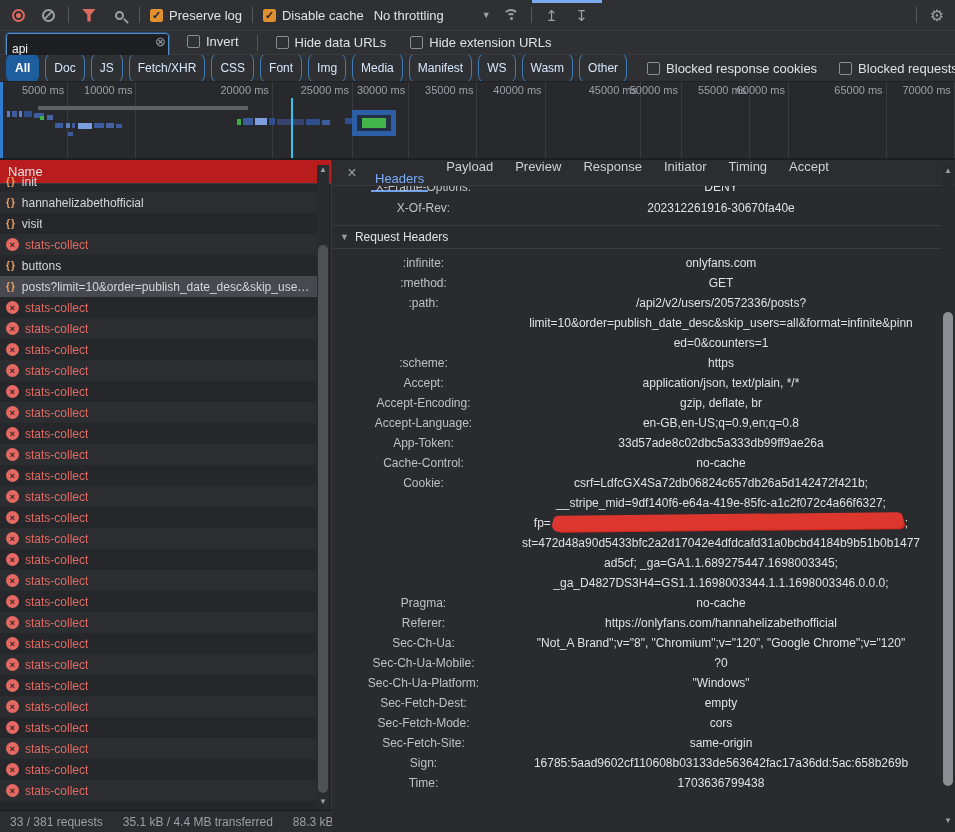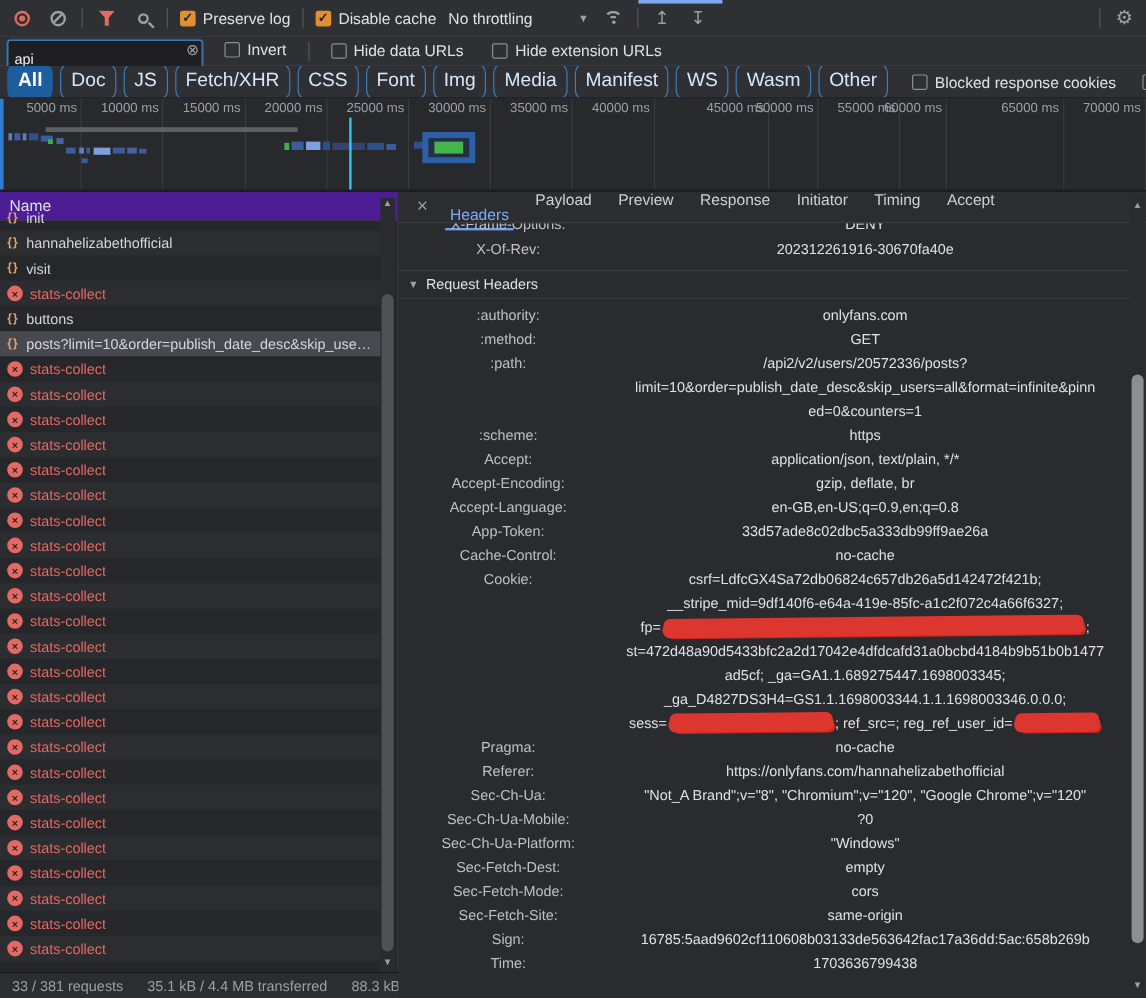--- a/index.html
+++ b/index.html
@@ -54,36 +54,36 @@
   .search-box input { width:100%; height:100%; background:#1e1f22; border:1px solid #5190cc;
                       border-radius:3px; color:#f1f3f4; font-size:12px; padding:0 18px 0 5px;
                       outline:1px solid #2b4f77; font-family:"Liberation Sans",sans-serif; }
   .search-clear { position:absolute; right:3px; top:1px; color:#9aa0a6; font-size:13px; cursor:pointer; }
 
   
   .typebar { position:absolute; left:0; top:55px; width:955px; height:27px;
              background:#2f3034; border-bottom:1px solid #202124;
              display:flex; align-items:center; gap:6px; padding:0 6px; overflow:hidden; }
   .pill { border:1px solid #3f7bb6; border-radius:9px; background:transparent;
-          color:#d7e7fb; font-size:16px; padding:1px 8px; height:32px; line-height:14px;
+          color:#d7e7fb; font-size:12px; padding:1px 8px; height:32px; line-height:14px;
           cursor:pointer; white-space:nowrap; font-family:"Liberation Sans",sans-serif; }
   .pill.active { background:#1d5e9e; border-color:#1d5e9e; color:#ffffff; font-weight:bold; }
   .typebar .cb-group { display:flex; gap:22px; margin-left:14px; }
 
   
   .overview { position:absolute; left:0; top:82px; width:955px; height:78px;
               background:#28292c; border-bottom:2px solid #1c1d1f; overflow:hidden; }
   .ov-col { position:absolute; top:0; height:78px; border-right:1px solid #3a3b3e; }
   .ov-label { position:absolute; right:3px; top:2px; color:#9aa0a6; font-size:11px; white-space:nowrap; }
   .ov-bar { position:absolute; }
 
   
   .left-panel { position:absolute; left:0; top:160px; width:332px; height:650px;
                 background:#26272a; border-right:1px solid #3a3b3e; overflow:hidden; }
-  .name-header { height:24px; line-height:24px; padding-left:8px; background:#4c1d95;
+  .name-header { height:24px; line-height:24px; padding-left:8px; background:#b91c1c;
                  border-bottom:1px solid #3a3b3e; color:#dfe1e5; font-size:13px; }
   .req-list { list-style:none; margin-top:-13px; width:318px; }
   .req-row { height:21px; display:flex; align-items:center; gap:6px; padding:0 6px;
              white-space:nowrap; overflow:hidden; cursor:pointer; }
   .req-row.alt { background:#2c2d31; }
   .req-row.selected { background:#47494e; }
   .req-row .rname { overflow:hidden; text-overflow:ellipsis; color:#d5d7da; font-size:12px; }
   .req-row.failed .rname { color:#e46962; }
   .json-ic { color:#e8a268; font-weight:bold; font-size:10px; letter-spacing:1px; flex:0 0 auto; }
   .err-ic { flex:0 0 13px; width:13px; height:13px; border-radius:50%; background:#e46962;
@@ -229,27 +229,24 @@
       </span>
   </div>
 
   <div class="overview" id="overview">
       <div class="ov-col" style="left: 0px; width: 68.2px;">
         <span class="ov-label">5000 ms</span>
       </div>
       <div class="ov-col" style="left: 0px; width: 136.4px;">
         <span class="ov-label">10000 ms</span>
       </div>
-      <div class="ov-col" style="left: 0px; width: 204.6px;">
-        <span class="ov-label">15000 ms</span>
-      </div>
       <div class="ov-col" style="left: 0px; width: 272.8px;">
         <span class="ov-label">20000 ms</span>
       </div>
-      <div class="ov-col" style="left: 0px; width: 341px;">
+      <div class="ov-col" style="left: 12px; width: 341px;">
         <span class="ov-label">25000 ms</span>
       </div>
       <div class="ov-col" style="left: 0px; width: 409.2px;">
         <span class="ov-label">30000 ms</span>
       </div>
       <div class="ov-col" style="left: 0px; width: 477.4px;">
         <span class="ov-label">35000 ms</span>
       </div>
       <div class="ov-col" style="left: 0px; width: 545.6px;">
         <span class="ov-label">40000 ms</span>
@@ -457,21 +454,21 @@
         <div class="kv">
           <div class="k">X-Of-Rev:</div>
           <div class="v"><span>202312261916-30670fa40e</span></div>
         </div>
         <div class="sec-header">
           <span class="tri">▼</span>
           <span>Request Headers</span>
         </div>
         <div class="hdr-block">
           <div class="kv">
-            <div class="k">:authority:</div>
+            <div class="k">:infinite:</div>
             <div class="v">
               <span class="vline">onlyfans.com</span>
             </div>
           </div>
           <div class="kv">
             <div class="k">:method:</div>
             <div class="v">
               <span class="vline">GET</span>
             </div>
           </div>
@@ -521,21 +518,20 @@
           </div>
           <div class="kv">
             <div class="k">Cookie:</div>
             <div class="v">
               <span class="vline">csrf=LdfcGX4Sa72db06824c657db26a5d142472f421b;</span>
               <span class="vline">__stripe_mid=9df140f6-e64a-419e-85fc-a1c2f072c4a66f6327;</span>
               <span class="vline">fp=<span class="redact" style="width: 352px;"></span>;</span>
               <span class="vline">st=472d48a90d5433bfc2a2d17042e4dfdcafd31a0bcbd4184b9b51b0b1477</span>
               <span class="vline">ad5cf; _ga=GA1.1.689275447.1698003345;</span>
               <span class="vline">_ga_D4827DS3H4=GS1.1.1698003344.1.1.1698003346.0.0.0;</span>
-              <span class="vline">sess=<span class="redact" style="width: 138px;"></span>; ref_src=; reg_ref_user_id=<span class="redact" style="width: 72px;"></span></span>
             </div>
           </div>
           <div class="kv">
             <div class="k">Pragma:</div>
             <div class="v">
               <span class="vline">no-cache</span>
             </div>
           </div>
           <div class="kv">
             <div class="k">Referer:</div>

